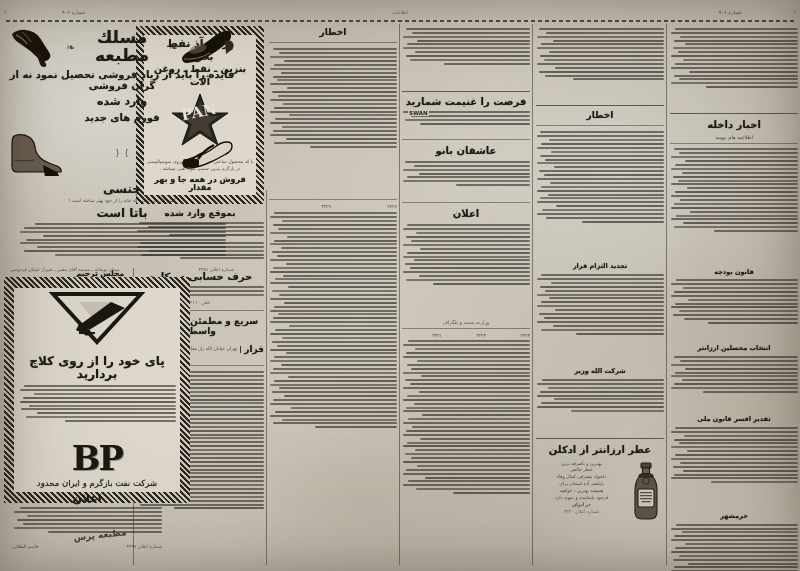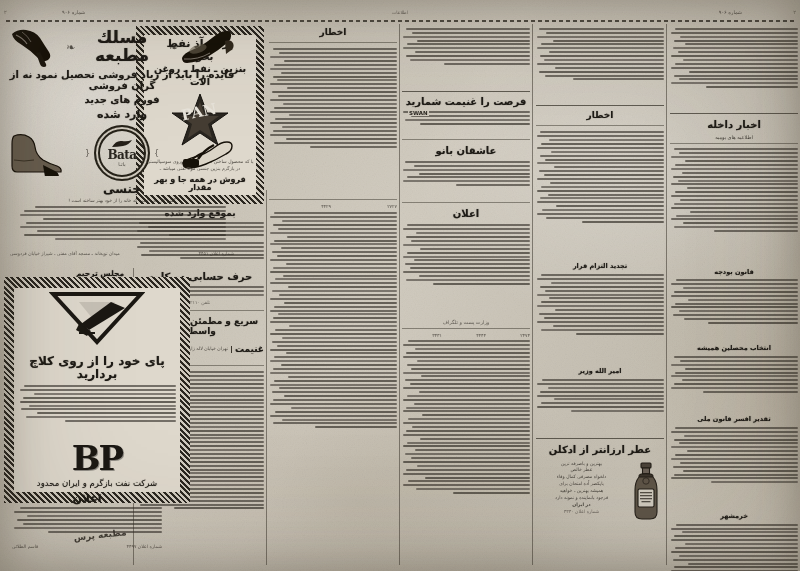--- a/index.html
+++ b/index.html
@@ -168,21 +168,21 @@
       <div class="ln" style="width:99%"></div>
         <div class="ln" style="width:86%"></div>
       <div class="ln" style="width:96%"></div>
         <div class="ln" style="width:99%"></div>
       <div class="ln" style="width:93%"></div>
         <div class="ln" style="width:98%"></div>
       <div class="ln" style="width:89%"></div>
         <div class="ln" style="width:70%"></div>
     </div>
 
-    <div class="hd" style="font-size:6.5px;padding:2px 0">انتخاب محصلین همیشه</div>
+    <div class="hd" style="font-size:6.5px;padding:2px 0">انتخاب محصلین ارزانتر</div>
     <div class="tx cell" style="height:60px">
       <div class="ln" style="width:97%"></div>
         <div class="ln" style="width:92%"></div>
       <div class="ln" style="width:99%"></div>
         <div class="ln" style="width:88%"></div>
       <div class="ln" style="width:96%"></div>
         <div class="ln" style="width:99%"></div>
       <div class="ln" style="width:91%"></div>
         <div class="ln" style="width:97%"></div>
       <div class="ln" style="width:99%"></div>
@@ -289,21 +289,21 @@
       <div class="ln" style="width:99%"></div>
         <div class="ln" style="width:85%"></div>
       <div class="ln" style="width:98%"></div>
         <div class="ln" style="width:94%"></div>
       <div class="ln" style="width:99%"></div>
         <div class="ln" style="width:87%"></div>
       <div class="ln" style="width:96%"></div>
         <div class="ln" style="width:69%"></div>
     </div>
 
-    <div class="hd" style="font-size:6.5px;padding:2px 0">امیر الله وزیر</div>
+    <div class="hd" style="font-size:6.5px;padding:2px 0">شرکت الله وزیر</div>
     <div class="tx cell" style="height:58px">
       <div class="ln" style="width:95%"></div>
         <div class="ln" style="width:99%"></div>
       <div class="ln" style="width:91%"></div>
         <div class="ln" style="width:97%"></div>
       <div class="ln" style="width:99%"></div>
         <div class="ln" style="width:86%"></div>
       <div class="ln" style="width:96%"></div>
         <div class="ln" style="width:99%"></div>
       <div class="ln" style="width:73%"></div>
@@ -603,21 +603,21 @@
       <div class="ln" style="width:96%"></div>
         <div class="ln" style="width:99%"></div>
       <div class="ln" style="width:72%"></div>
     </div>
     <div class="tiny" style="opacity:.65">تلفن ۲۱۱۰</div>
     <div class="rule thin"></div>
 
     <div class="hd" style="font-size:9px;padding:3px 0 1px">سریع و مطمئن و ارزان تر واسطه</div>
     <div class="tiny">&nbsp;</div>
     <div style="display:flex;align-items:center;gap:3px;padding:1px 0">
-      <div class="hd" style="font-size:9px;flex:0 0 auto">غنیمت</div>
+      <div class="hd" style="font-size:9px;flex:0 0 auto">قرار</div>
       <div style="flex:1;border-right:1px solid #3a352c;padding-right:3px">
         <div class="tiny" style="text-align:right">تهران خیابان لاله زار مقابل تمدن نمره ۱۰۹</div>
       </div>
     </div>
     <div class="tiny" style="opacity:.6;text-align:left">شماره اعلان ۴۴۳۱</div>
     <div class="rule thin"></div>
 
     <div class="tx cell" style="height:212px">
       <div class="ln" style="width:96%"></div>
         <div class="ln" style="width:99%"></div>
@@ -729,52 +729,46 @@
 
       <svg width="62" height="42" viewBox="0 0 62 42" class="shoe">
         <path d="M8 8 q6 -5 14 -4 q9 1 14 8 q5 8 9 14 q3 5 -1 8 q-5 3 -10 -2 q-8 -8 -16 -13 q-9 -5 -10 -11z" fill="#241f18"></path>
         <path d="M36 26 l6 12 q1 3 -2 3 q-3 0 -4 -3 l-4 -11z" fill="#2a251d"></path>
         <path d="M12 9 q7 3 11 9" fill="none" stroke="#cfc9bd" stroke-width="1.2" opacity=".55"></path>
         <path d="M18 6 q6 4 9 10" fill="none" stroke="#cfc9bd" stroke-width="1" opacity=".4"></path>
       </svg>
     </div>
 
     <div class="hd" style="font-size:10px;padding:2px 0">فایده را باید از زیاد فروشی تحصیل نمود نه از گران فروشی</div>
+    <div class="hd" style="font-size:11px;padding:3px 0">وارد شده</div>
     <div class="hd" style="font-size:10px;padding:2px 0 0">فورم های جدید</div>
-    <div class="hd" style="font-size:11px;padding:3px 0">وارد شده</div>
 
     <div style="display:flex;align-items:center;justify-content:space-between;height:56px;margin-top:2px">
       <svg width="60" height="40" viewBox="0 0 60 40" class="shoe">
         <path d="M3 30 q4 -4 12 -6 q11 -3 20 -10 q6 -5 12 -5 q5 0 5 4 q0 5 -6 8 q-10 6 -20 10 q-10 4 -18 4 q-5 0 -5 -5z" fill="#cfc9bd" stroke="#241f18" stroke-width="1.4"></path>
         <path d="M18 26 q6 -9 16 -14" fill="none" stroke="#241f18" stroke-width="2.5"></path>
         <path d="M10 29 q5 -6 12 -9" fill="none" stroke="#241f18" stroke-width="1.5"></path>
         <rect x="3" y="26" width="16" height="8" rx="2" fill="#241f18"></rect>
       </svg>
 
       <div style="display:flex;align-items:center;gap:4px">
         <span style="font-size:8px;opacity:.7">}</span>
-        <div class="roundel" style="width:52px;height:52px;display:flex;flex-direction:column;align-items:center;justify-content:center">
-          <svg width="22" height="10" viewBox="0 0 22 10">
-            <path d="M1 8 q4 -7 10 -6 q5 1 10 -1 q-3 5 -9 6 q-6 1 -11 1z" fill="#241f18"></path>
-          </svg>
-          <div style="font-family:'DejaVu Serif','Liberation Serif',serif;font-weight:700;font-size:12px;line-height:1;letter-spacing:-.5px">Bata</div>
-          <div style="font-size:5px;opacity:.8">باتـا</div>
-        </div>
         <span style="font-size:8px;opacity:.7">{</span>
       </div>
 
       <svg width="60" height="46" viewBox="0 0 60 46" class="shoe">
         <path d="M10 6 q8 -3 15 1 q5 3 6 10 q1 8 8 13 q7 4 14 6 q5 2 4 6 l-44 0 q-5 0 -5 -6 l0 -22 q0 -6 2 -8z" fill="#6b6255" stroke="#241f18" stroke-width="1.2"></path>
         <path d="M39 35 l12 6 q4 2 4 6 l-14 0 z" fill="#241f18"></path>
         <path d="M10 30 q10 2 20 0" fill="none" stroke="#241f18" stroke-width="1" opacity=".6"></path>
       </svg>
     </div>
 
     <div class="hd" style="font-size:12px;padding:2px 0">جنسی</div>
     <div class="tiny">گفتم کار خانه است که خانه را از خود بهتر ساخته است !</div>
+    <div class="hd" style="font-size:12px;padding:2px 0">باتا است</div>
 
     <div class="tx cell" style="height:46px;padding:0 14px">
       <div class="ln" style="width:92%"></div>
         <div class="ln" style="width:97%"></div>
       <div class="ln" style="width:99%"></div>
         <div class="ln" style="width:88%"></div>
       <div class="ln" style="width:96%"></div>
         <div class="ln" style="width:99%"></div>
       <div class="ln" style="width:91%"></div>
         <div class="ln" style="width:97%"></div>

